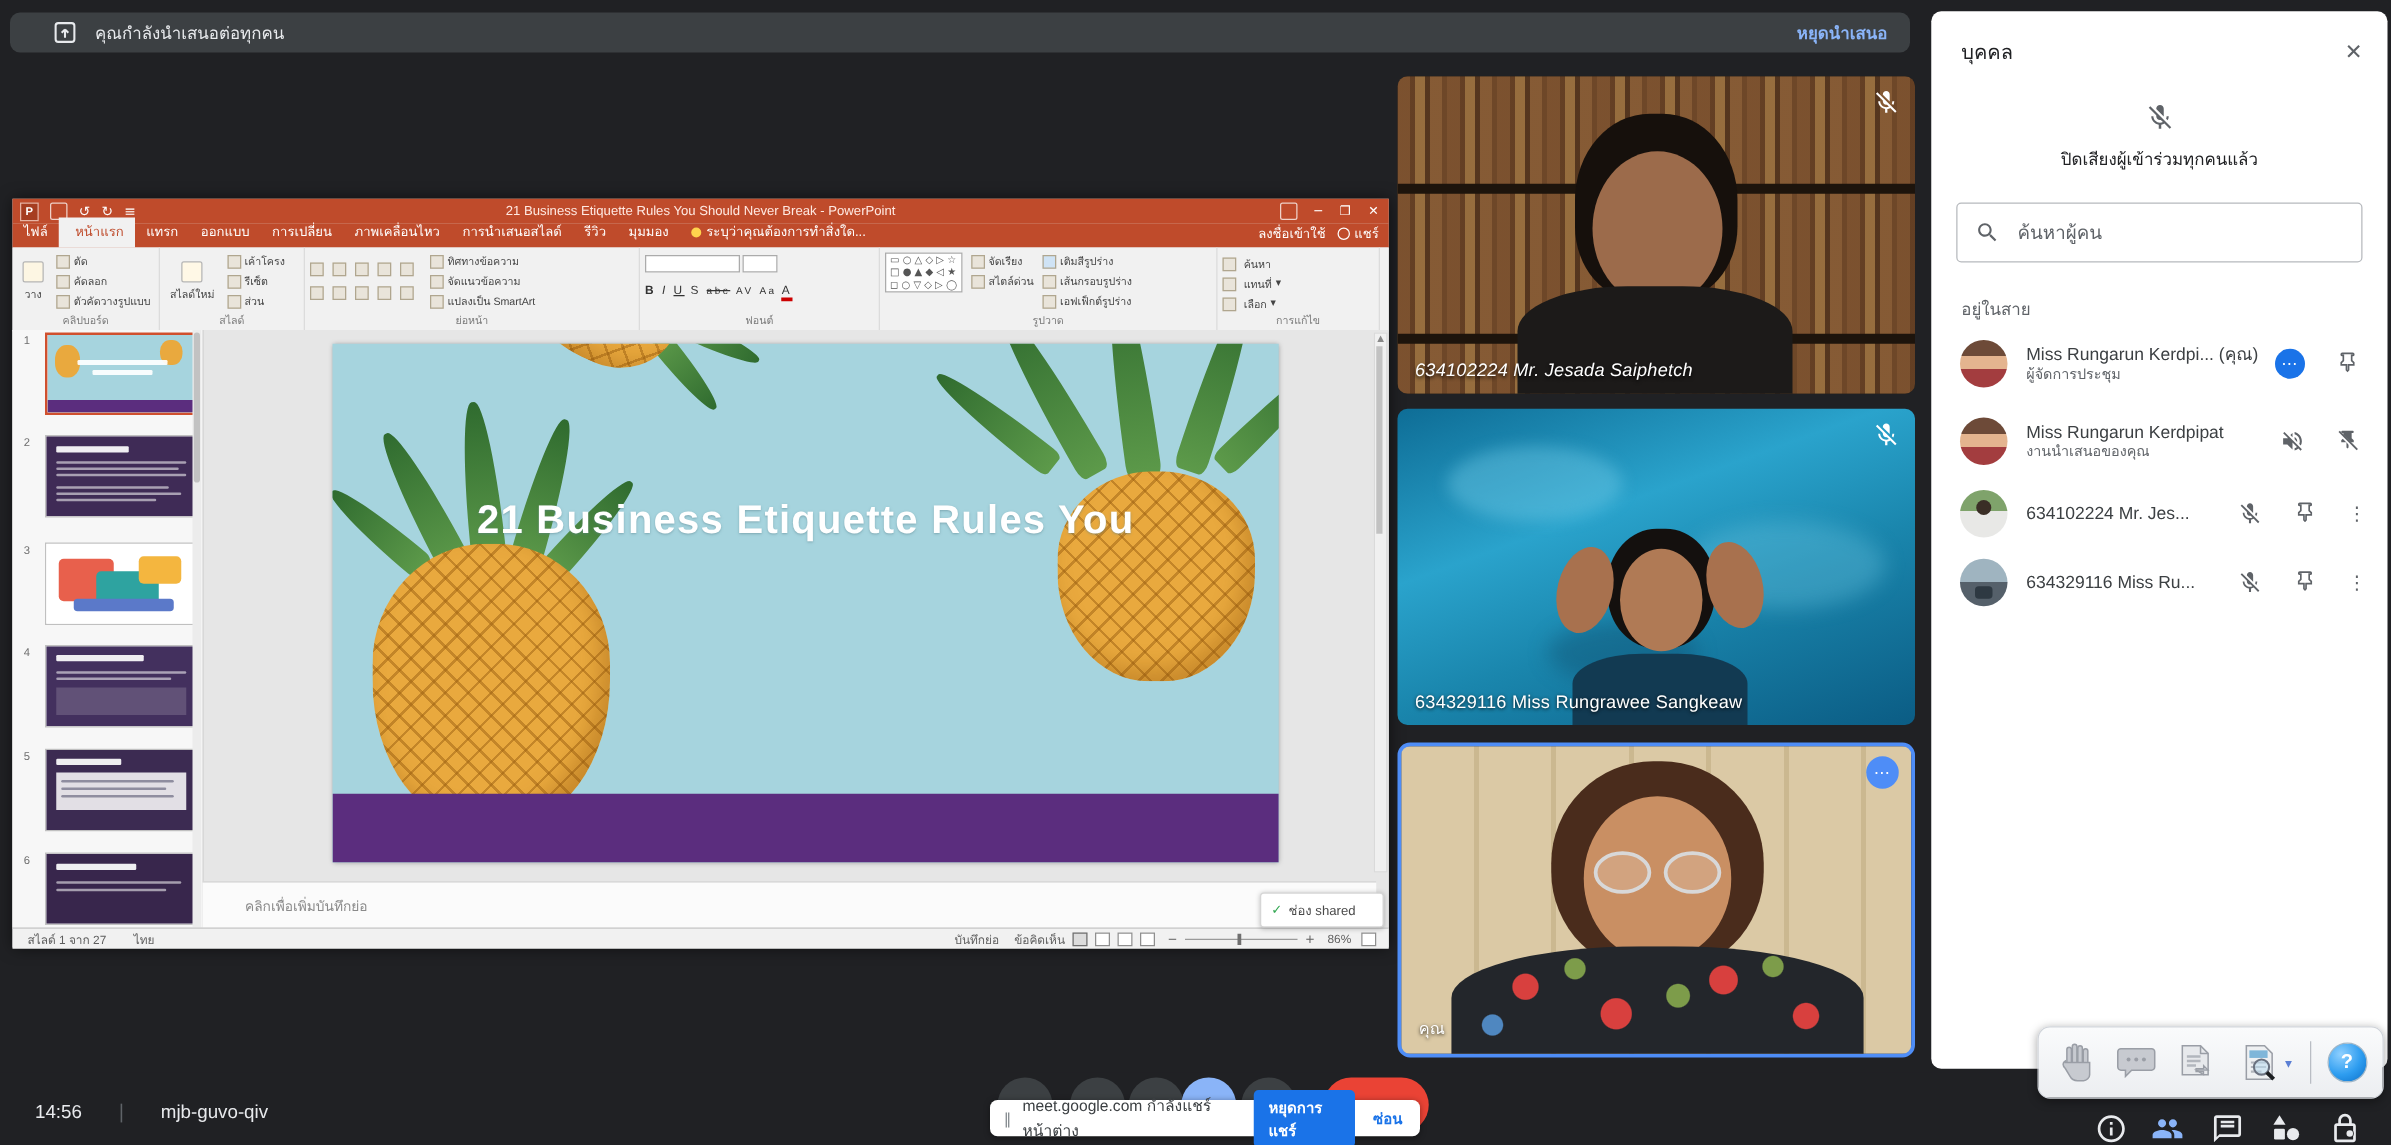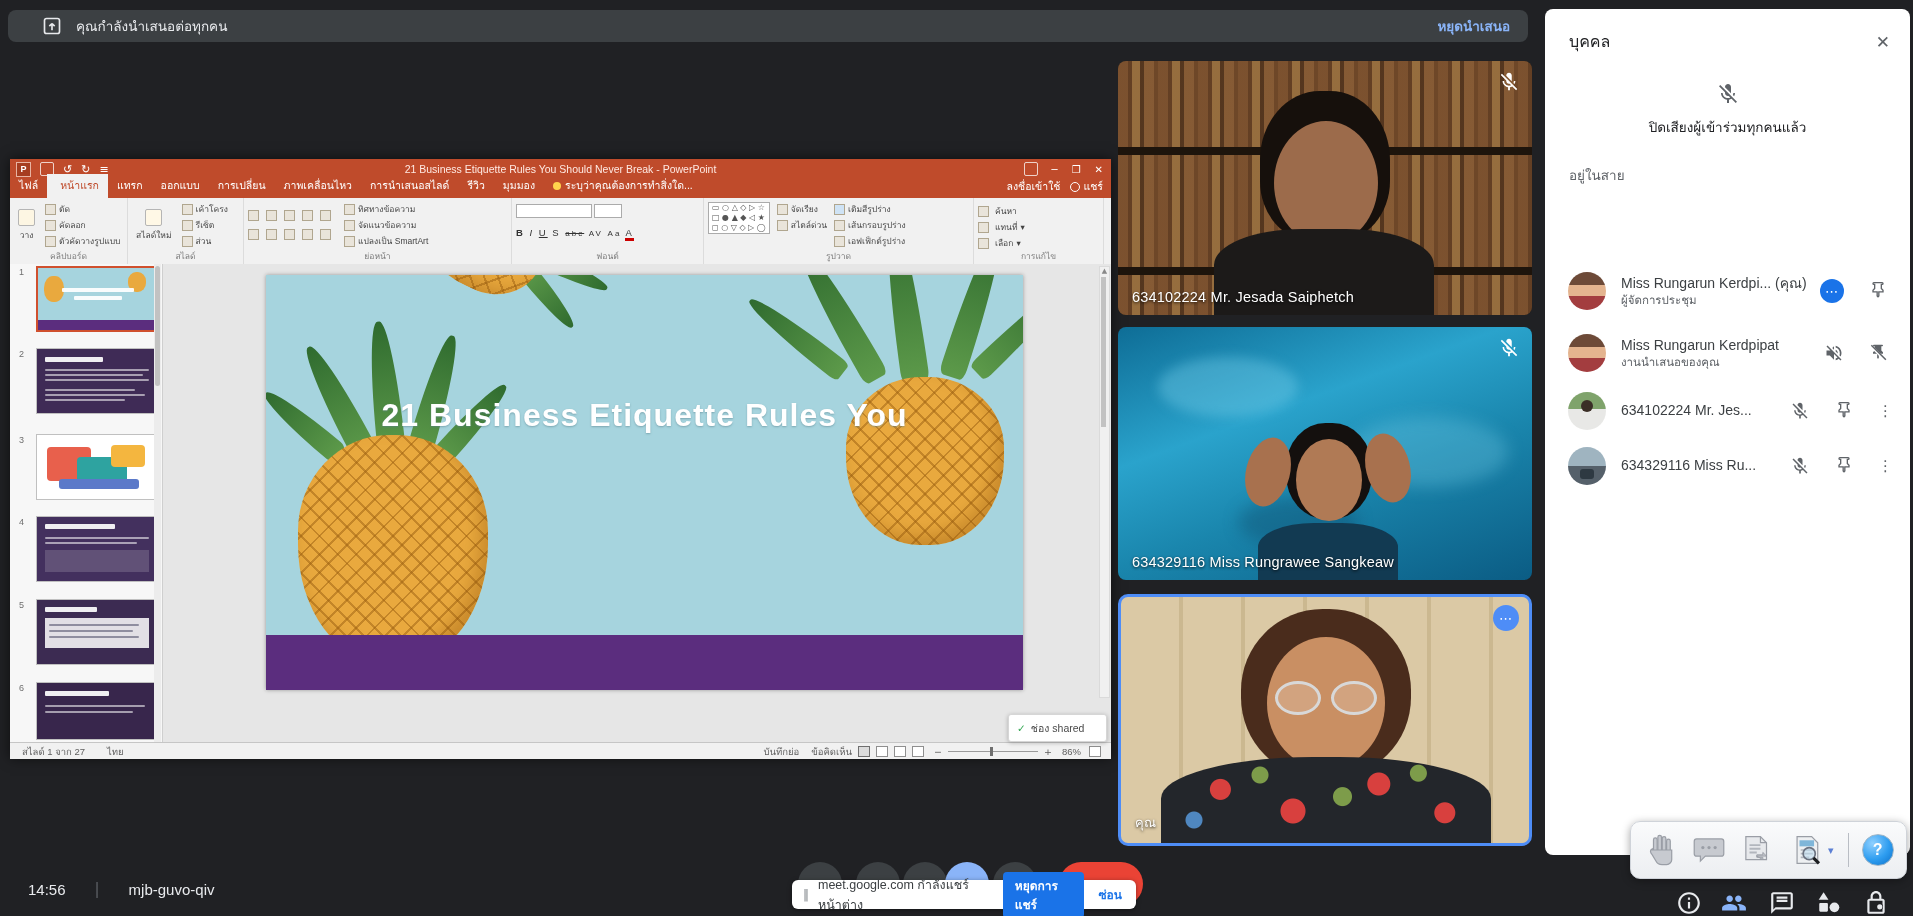--- a/index.html
+++ b/index.html
@@ -387,20 +387,23 @@
       <div class="leaf" style="left:566px;top:-20px;width:22px;height:118px;transform:rotate(-52deg);"></div>
       <div class="leaf" style="left:700px;top:-22px;width:22px;height:120px;transform:rotate(46deg);"></div>
       <div class="pbody" style="left:580px;top:102px;width:158px;height:168px;"></div>
 
       <div class="slide-title" style="top:122px;">21 Business Etiquette Rules You</div>
       <div class="band"></div>
     </div>
 
     <div id="editor-scroll" class="abs glyph">▲<div class="ethumb"></div></div>
 
+    <div id="notes-area" class="abs">
+      <span>คลิกเพื่อเพิ่มบันทึกย่อ</span>
+    </div>
   </div>
 
   <div id="ppt-status" class="abs">
     <span style="margin-left:12px">สไลด์ 1 จาก 27</span>
     <span style="margin-left:22px">ไทย</span>
     <span style="margin-left:auto">บันทึกย่อ</span>
     <span style="margin-left:12px">ข้อคิดเห็น</span>
     <span class="viewbox sel"></span>
     <span class="viewbox"></span>
     <span class="viewbox"></span>
@@ -413,21 +416,21 @@
     <span style="margin:0 8px 0 10px">86%</span>
     <span class="viewbox" style="margin:0 10px 0 0"></span>
   </div>
 </div>
 
 <div id="toast" class="abs">
   <span class="chk glyph">✓</span>
   <span>ช่อง shared</span>
 </div>
 
-<div class="tile abs" style="top:61px;height:254px;background:linear-gradient(180deg,#4a3categories 0,#000 0);background:#2a2017;">
+<div class="tile abs" style="top:61px;height:254px;background:linear-gradient(180deg,#4a3categories 0,#000 0);background:#2a2017;font-style:italic;">
   <div class="abs" style="inset:0;background:
       repeating-linear-gradient(90deg,#8a5a33 0 10px,#6e4526 10px 14px,#a97b45 14px 22px,#5c3a20 22px 26px,#96653a 26px 36px,#7a4e2b 36px 40px);opacity:.85;"></div>
   <div class="abs" style="left:0;top:86px;width:100%;height:8px;background:#1d140c;box-shadow:0 120px 0 #1d140c;"></div>
   <div class="blob" style="left:142px;top:30px;width:130px;height:150px;background:#16100c;border-radius:46% 46% 40% 40%;"></div>
   <div class="blob" style="left:156px;top:60px;width:104px;height:124px;background:#9c6b4b;"></div>
   <div class="abs" style="left:96px;top:168px;width:220px;height:90px;background:#1c1a19;border-radius:40% 40% 0 0;"></div>
   <svg class="mic" viewBox="0 0 24 24">
       <path fill="#fff" d="M19 11h-1.7c0 .74-.16 1.43-.43 2.05l1.23 1.23c.56-.98.9-2.09.9-3.28zm-4.02.17c0-.06.02-.11.02-.17V5c0-1.66-1.34-3-3-3S9 3.34 9 5v.18l5.98 5.99zM4.27 3L3 4.27l6.01 6.01V11c0 1.66 1.33 3 2.99 3 .22 0 .44-.03.65-.08l1.66 1.66c-.71.33-1.5.52-2.31.52-2.76 0-5.3-2.1-5.3-5.1H5c0 3.41 2.72 6.23 6 6.72V21h2v-3.28c.91-.13 1.77-.45 2.54-.9L19.73 21 21 19.73 4.27 3z"></path>
     </svg>
   <div class="nm">634102224 Mr. Jesada Saiphetch</div>
@@ -469,20 +472,26 @@
     <span class="t">บุคคล</span>
     <span class="x glyph">✕</span>
   </div>
   <div class="pp-actions">
     <div class="pp-act">
       <svg viewBox="0 0 24 24">
           <path d="M19 11h-1.7c0 .74-.16 1.43-.43 2.05l1.23 1.23c.56-.98.9-2.09.9-3.28zm-4.02.17c0-.06.02-.11.02-.17V5c0-1.66-1.34-3-3-3S9 3.34 9 5v.18l5.98 5.99zM4.27 3L3 4.27l6.01 6.01V11c0 1.66 1.33 3 2.99 3 .22 0 .44-.03.65-.08l1.66 1.66c-.71.33-1.5.52-2.31.52-2.76 0-5.3-2.1-5.3-5.1H5c0 3.41 2.72 6.23 6 6.72V21h2v-3.28c.91-.13 1.77-.45 2.54-.9L19.73 21 21 19.73 4.27 3z"></path>
         </svg>
       <span>ปิดเสียงผู้เข้าร่วมทุกคนแล้ว</span>
     </div>
+  </div>
+  <div id="pp-search">
+    <svg viewBox="0 0 24 24">
+        <path d="M15.5 14h-.79l-.28-.27C15.41 12.59 16 11.11 16 9.5 16 5.91 13.09 3 9.5 3S3 5.91 3 9.5 5.91 16 9.5 16c1.61 0 3.09-.59 4.23-1.57l.27.28v.79l5 4.99L20.49 19l-4.99-5zm-6 0C7.01 14 5 11.99 5 9.5S7.01 5 9.5 5 14 7.01 14 9.5 11.99 14 9.5 14z"></path>
+      </svg>
+    <input placeholder="ค้นหาผู้คน" style="">
   </div>
   <div class="pp-section">อยู่ในสาย</div>
 
   <div class="prow" style="top:256px;">
     <div class="av" style="background:linear-gradient(180deg,#6d4a38 0 34%,#e4b48f 34% 62%,#a33d3f 62% 100%);"></div>
     <div class="txt">
       <div class="n">Miss Rungarun Kerdpi... (คุณ)</div>
       <div class="s">ผู้จัดการประชุม</div>
     </div>
     <div class="ics">

